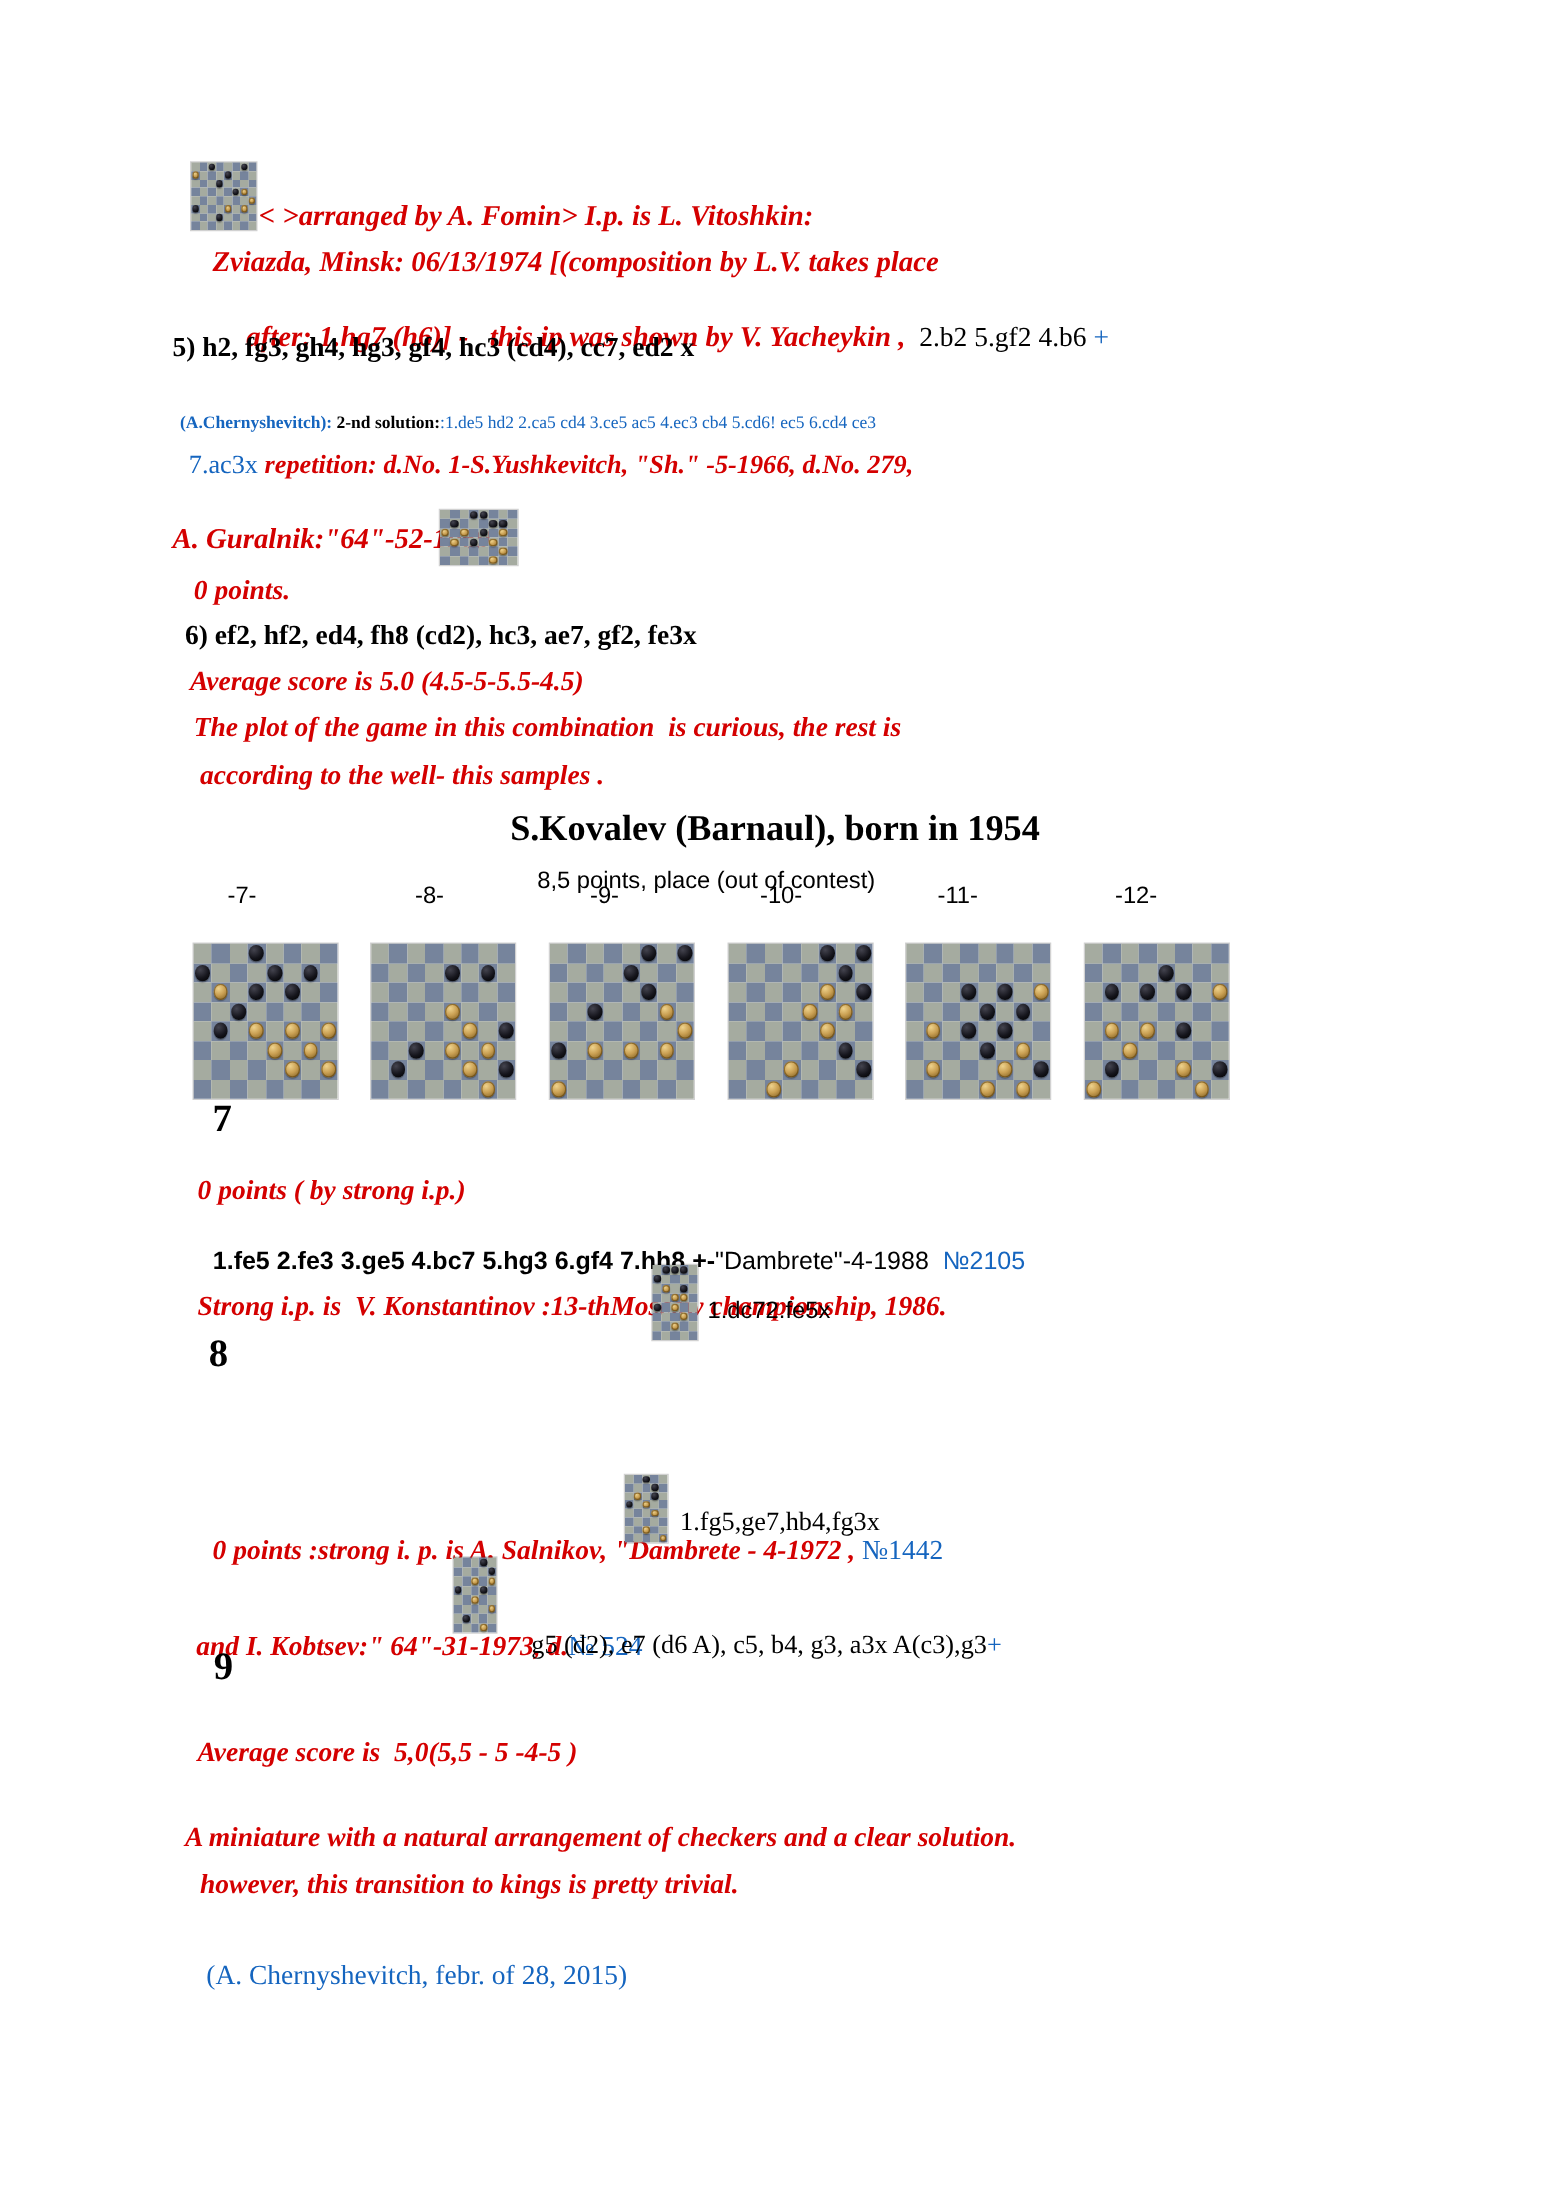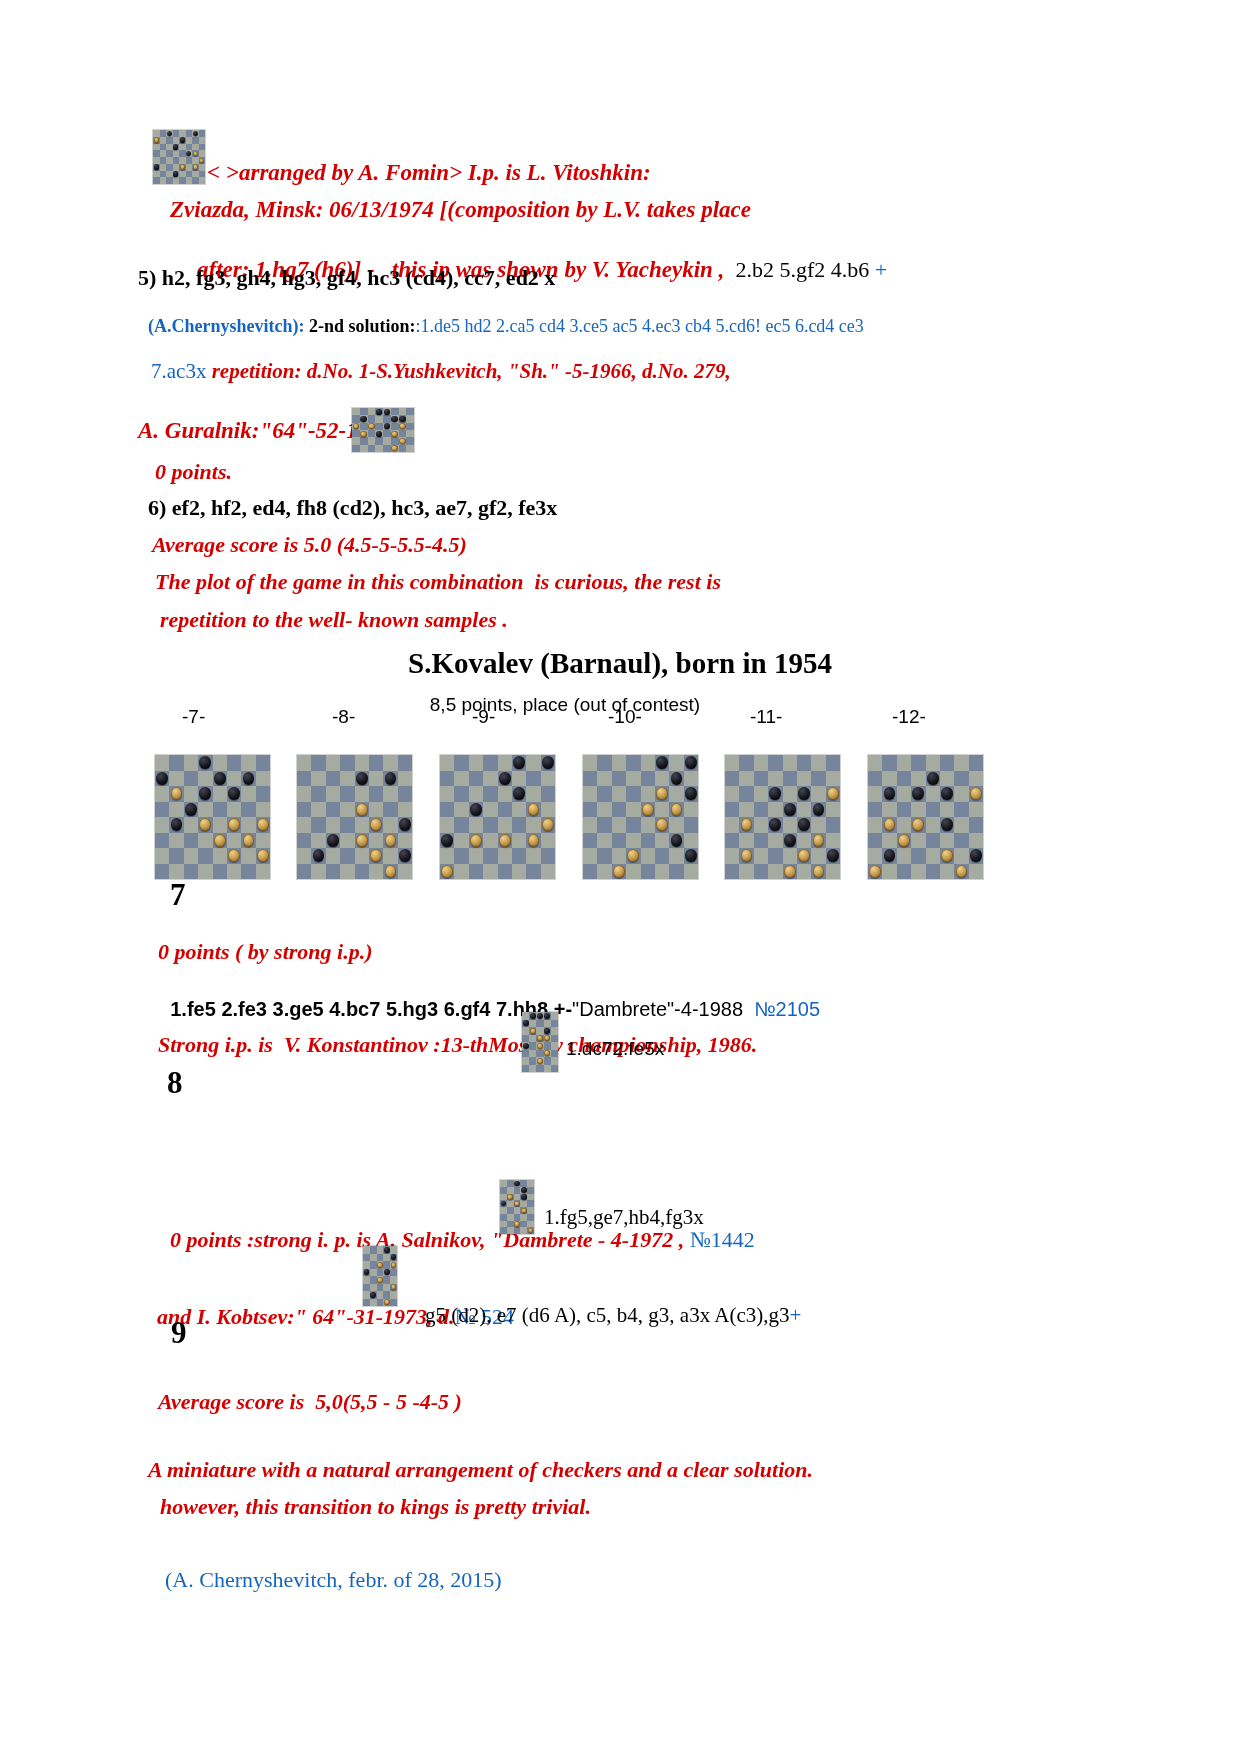--- a/index.html
+++ b/index.html
@@ -106,21 +106,21 @@
       <div class="piece pb" style="left: 38.625%; top: 76.125%; width: 10.25%; height: 10.25%;"></div>
     </div>
 
   <div class="t red bi" style="left:207px;top:160px;font-size:23px;">&lt; &gt;arranged by A. Fomin&gt; I.p. is L. Vitoshkin:</div>
   <div class="t red bi" style="left:170px;top:197px;font-size:23px;">Zviazda, Minsk: 06/13/1974 [(composition by L.V. takes place</div>
   <div class="t" style="left:174px;top:231px;font-size:23px;">
     <span class="red bi">after: 1.hg7 (h6)] -   this ip was shown by V. Yacheykin ,</span><span style="font-size:22px;">  2.b2 5.gf2 4.b6 </span><span class="blue" style="font-size:22px;">+</span>
   </div>
 
   <div class="t b" style="left:138px;top:266px;font-size:22px;">5) h2, fg3, gh4, hg3, gf4, hc3 (cd4), cc7, ed2 x</div>
-  <div class="t" style="left:130px;top:296px;font-size:18px;">
+  <div class="t" style="left:130px;top:315px;font-size:14px;">
     <span class="blue b">(A.Chernyshevitch): </span><span class="b">2-nd solution:</span><span class="blue">:1.de5 hd2 2.ca5 cd4 3.ce5 ac5 4.ec3 cb4 5.cd6! ec5 6.cd4 ce3</span>
   </div>
   <div class="t" style="left:130px;top:336px;font-size:21px;">
     <span class="blue">7.ac3x </span><span class="red bi">repetition: d.No. 1-S.Yushkevitch, "Sh." -5-1966, d.No. 279,</span>
   </div>
 
   <div class="t red bi" style="left:138px;top:418px;font-size:23px;">A. Guralnik:"64"-52-1969</div>
   <div class="board" style="left:352px;top:408px;width:62px;height:44px;">
       <div class="cell light" style="left: 0%; top: 0%; width: 12.5%; height: 16.6667%;"></div>
       <div class="cell dark" style="left: 12.5%; top: 0%; width: 12.5%; height: 16.6667%;"></div>
@@ -183,21 +183,21 @@
       <div class="piece pb" style="left: 38.625%; top: 51.5%; width: 10.25%; height: 13.6667%;"></div>
       <div class="piece pg" style="left: 63.625%; top: 51.5%; width: 10.25%; height: 13.6667%;"></div>
       <div class="piece pg" style="left: 76.125%; top: 68.1667%; width: 10.25%; height: 13.6667%;"></div>
       <div class="piece pg" style="left: 63.625%; top: 84.8333%; width: 10.25%; height: 13.6667%;"></div>
     </div>
   <div class="t red bi" style="left:155px;top:460px;font-size:22px;">0 points.</div>
 
   <div class="t b" style="left:148px;top:496px;font-size:22px;">6) ef2, hf2, ed4, fh8 (cd2), hc3, ae7, gf2, fe3x</div>
   <div class="t red bi" style="left:152px;top:533px;font-size:22px;">Average score is 5.0 (4.5-5-5.5-4.5)</div>
   <div class="t red bi" style="left:155px;top:570px;font-size:22px;">The plot of the game in this combination  is curious, the rest is</div>
-  <div class="t red bi" style="left:160px;top:608px;font-size:22px;">repetition to the well- known samples .</div>
+  <div class="t red bi" style="left:160px;top:608px;font-size:22px;">according to the well- this samples .</div>
 
   <div class="t b center" style="top:647px;font-size:29px;">S.Kovalev (Barnaul), born in 1954</div>
   <div class="t sans" style="left:0;width:1130px;text-align:center;top:694px;font-size:19px;">8,5 points, place (out of contest)</div>
 
   <div class="t sans" style="left:182px;top:706px;font-size:19px;">-7-</div>
   <div class="t sans" style="left:332px;top:706px;font-size:19px;">-8-</div>
   <div class="t sans" style="left:472px;top:706px;font-size:19px;">-9-</div>
   <div class="t sans" style="left:608px;top:706px;font-size:19px;">-10-</div>
   <div class="t sans" style="left:750px;top:706px;font-size:19px;">-11-</div>
   <div class="t sans" style="left:892px;top:706px;font-size:19px;">-12-</div>

